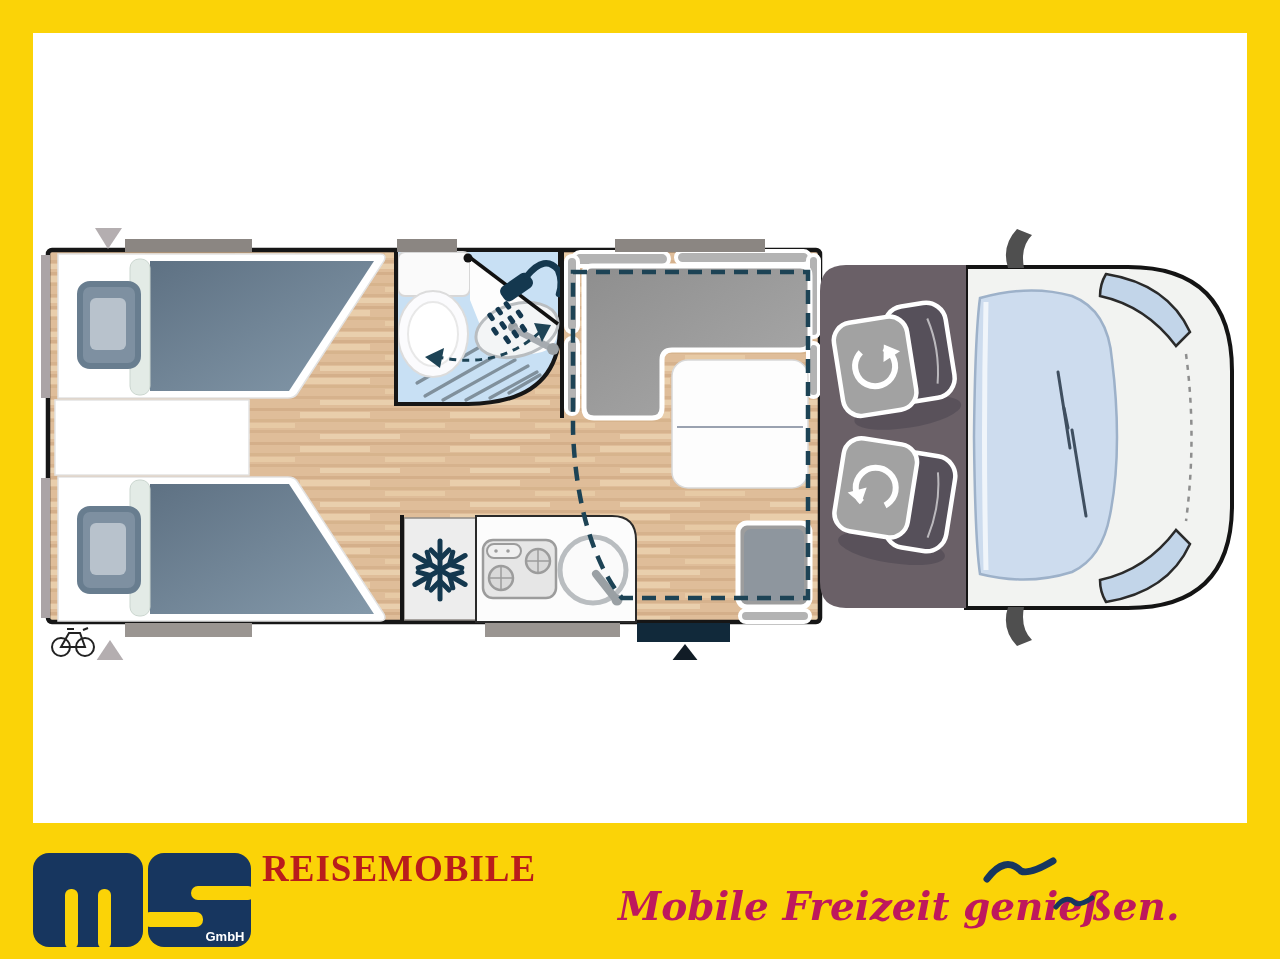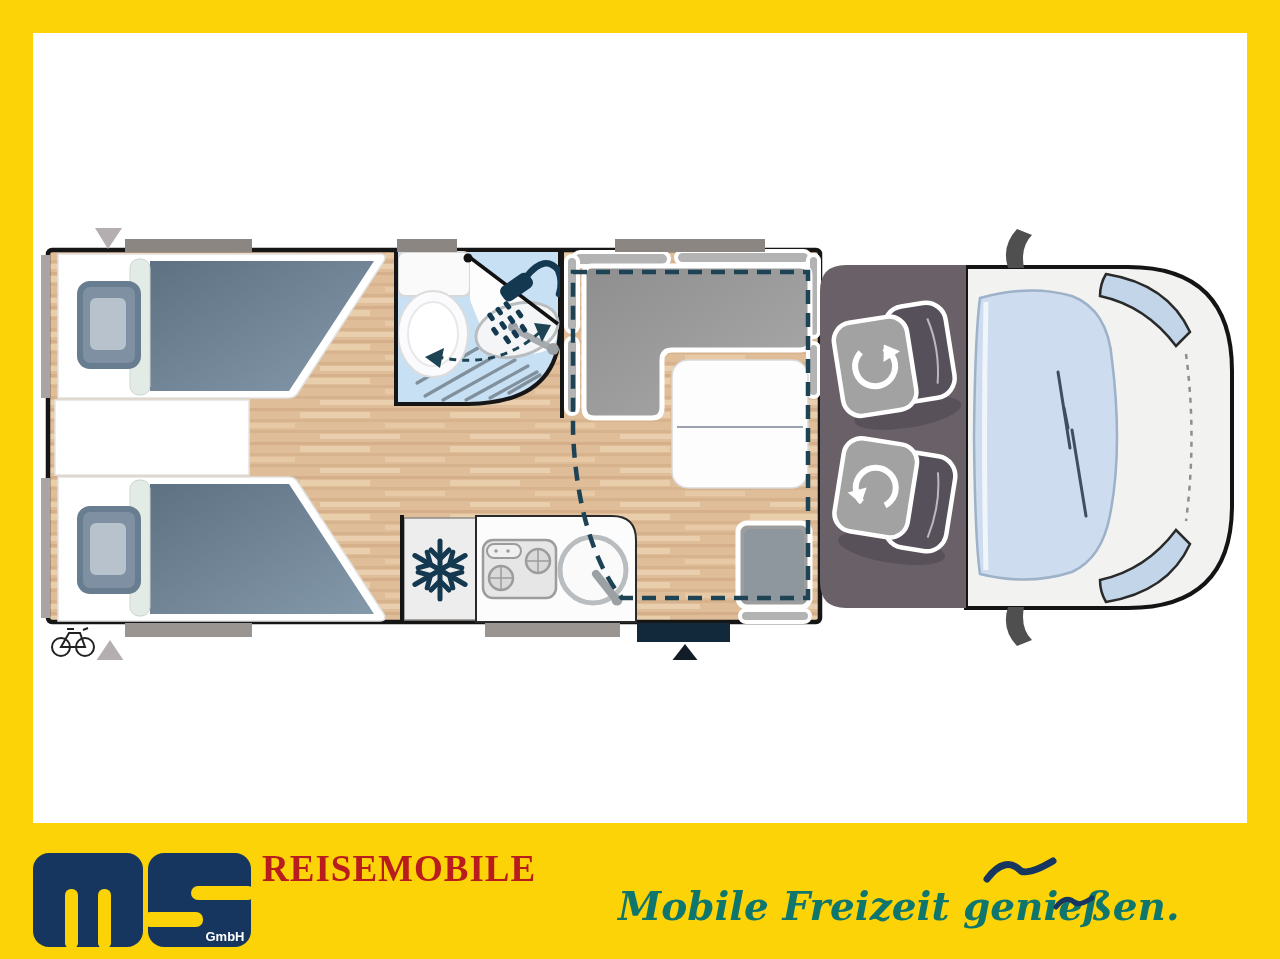--- a/index.html
+++ b/index.html
@@ -1,21 +1,21 @@
 <!DOCTYPE html>
 <html><head>
 <meta charset="utf-8">
 <style>
   html,body{margin:0;padding:0;}
   body{width:1280px;height:959px;position:relative;background:#FBD307;font-family:"Liberation Sans",sans-serif;overflow:hidden;}
   .canvas{position:absolute;left:33px;top:33px;width:1214px;height:790px;background:#ffffff;}
   .floorplan-wrap{position:absolute;left:7px;top:192px;width:1205px;height:435px;}
   .footer{position:absolute;left:0;top:823px;width:1280px;height:136px;background:#FBD307;}
   .wordmark{position:absolute;left:262px;top:24px;font-size:37px;font-weight:bold;letter-spacing:1px;color:#b91c1c;font-family:Liberation Serif, serif;}
-  .slogan{position:absolute;left:618px;top:60px;font-size:39px;font-style:italic;font-weight:bold;color:#0f766e;font-family:"DejaVu Serif",serif;white-space:nowrap;}
+  .slogan{position:absolute;left:618px;top:60px;font-size:39px;font-style:italic;font-weight:bold;color:#be185d;font-family:"DejaVu Serif",serif;white-space:nowrap;}
   .logo-svg{position:absolute;left:33px;top:30px;}
   .bird-big{position:absolute;left:983px;top:28px;}
   .bird-small{position:absolute;left:1053px;top:68px;}
 </style>
 </head>
 <body>
 
 <div class="canvas">
   <div class="floorplan-wrap">
   <svg width="1205" height="435" viewBox="40 225 1205 435" xmlns="http://www.w3.org/2000/svg">

